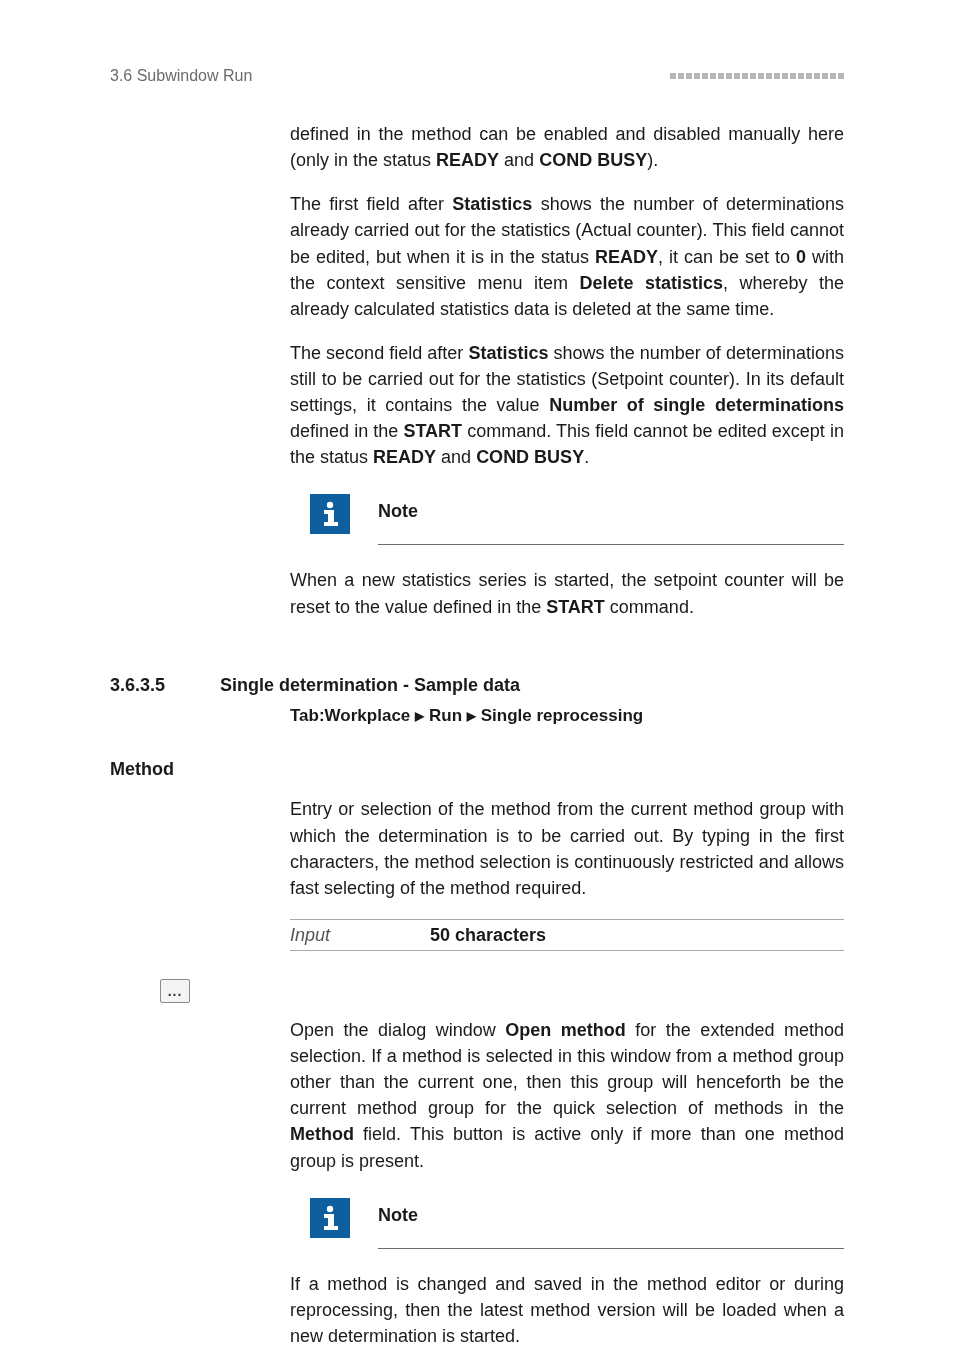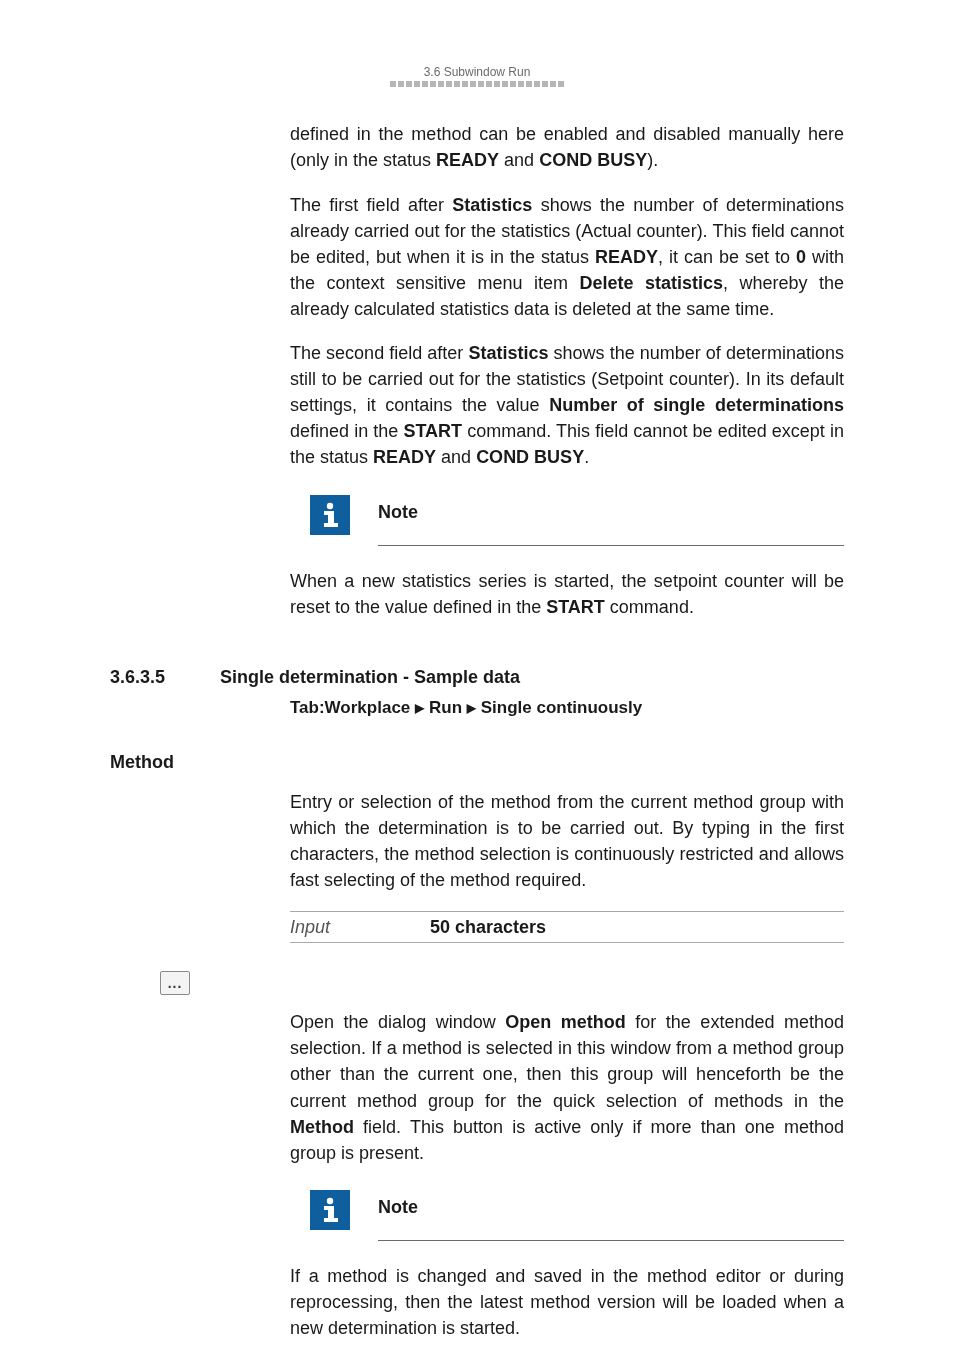--- a/index.html
+++ b/index.html
@@ -16,24 +16,23 @@
     min-height: 1350px;
     padding: 64px 110px 50px 110px;
     position: relative;
     font-size: 18px;
     line-height: 1.45;
   }
   .running-header {
     display: flex;
     justify-content: space-between;
     align-items: center;
-    font-size: 12px;
+    font-size: 16px;
     color: #6b6b6b;
     margin-bottom: 34px;
-    flex-direction: column;
   }
   .squares {
     display: flex;
     gap: 2px;
   }
   .squares span {
     width: 6px;
     height: 6px;
     background: #b5b5b5;
     display: inline-block;
@@ -69,21 +68,21 @@
     padding-bottom: 20px;
     border-bottom: 1px solid #6b6b6b;
     margin-bottom: 22px;
   }
   .note-body {
     margin-left: 0;
   }
   .section-row {
     display: flex;
     align-items: baseline;
-    margin-top: 12px;
+    margin-top: 20px;
     margin-bottom: 6px;
   }
   .section-num {
     font-weight: 700;
     width: 110px;
     flex: 0 0 110px;
     font-size: 18px;
   }
   .section-title {
     font-weight: 700;
@@ -197,21 +196,21 @@
       </p>
     </div>
   </div>
 
   <div class="section-row">
     <div class="section-num">3.6.3.5</div>
     <div class="section-title">Single determination - Sample data</div>
   </div>
 
   <div class="tab-path">
-    <span>Tab:Workplace </span><span class="tri">▶</span><span> Run </span><span class="tri">▶</span><span> Single continuously</span>
+    <span>Tab:Workplace </span><span class="tri">▶</span><span> Run </span><span class="tri">▶</span><span> Single reprocessing</span>
   </div>
 
   <div class="field-label">Method</div>
 
   <div class="content-col">
     <p class="para">Entry or selection of the method from the current method group with which the determination is to be carried out. By typing in the first characters, the method selection is continuously restricted and allows fast selecting of the method required.</p>
 
     <div class="param-table">
       <div class="row">
         <div class="label">Input</div>

